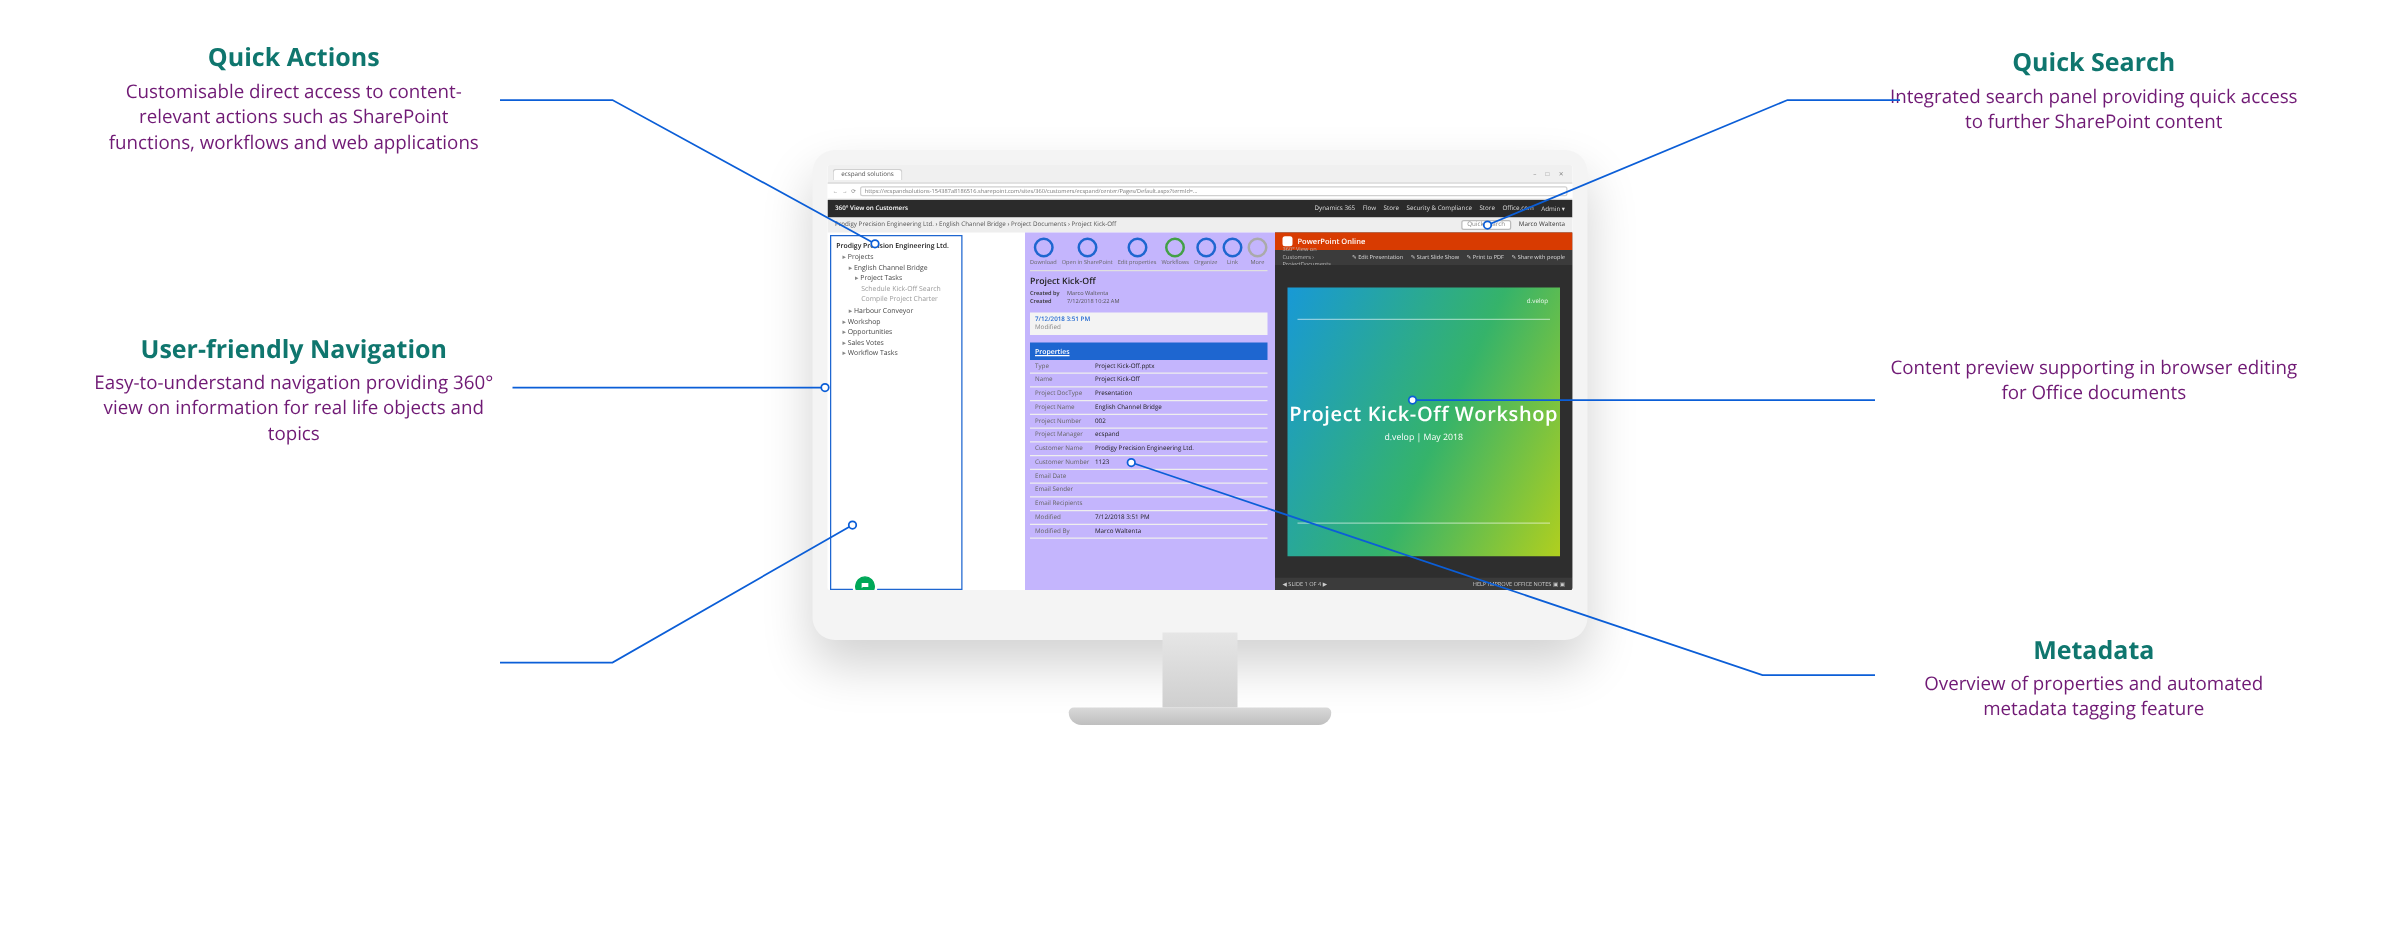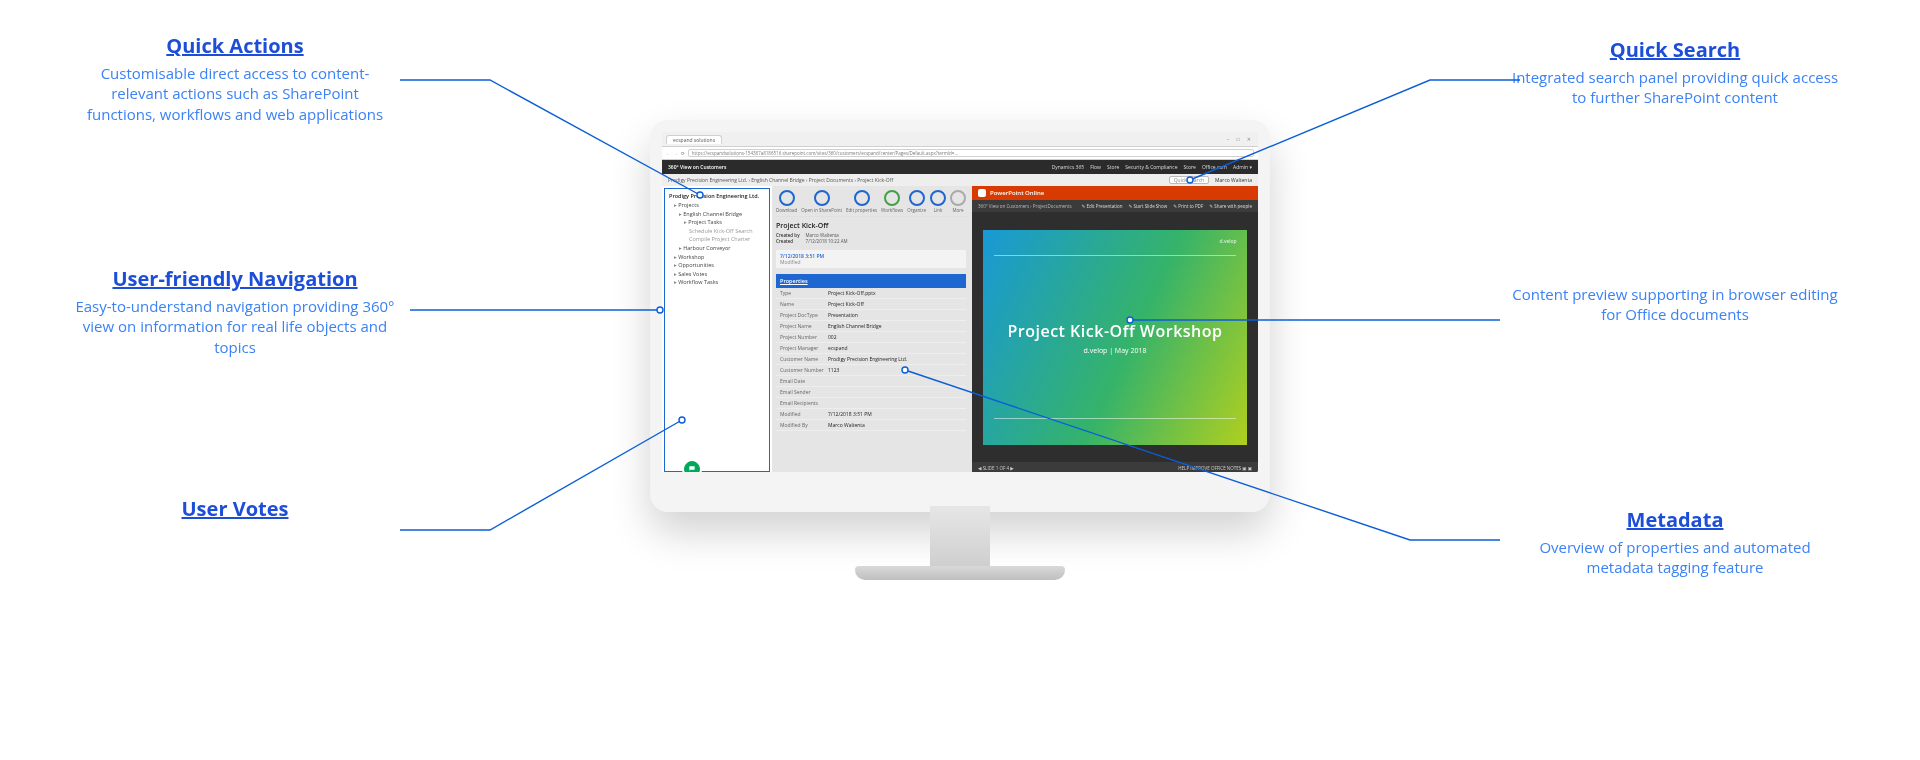--- a/index.html
+++ b/index.html
@@ -18,28 +18,27 @@
   .callout {
     position: absolute;
     width: 320px;
     text-align: center;
   }
   .callout.right { text-align: center; }
   .callout h3 {
     margin: 0 0 4px 0;
     font-size: 20px;
     font-weight: 700;
-    color: #1d4ed8;
-    text-decoration: underline;
+    color: #0f766e;
   }
   .callout p {
     margin: 0;
     font-size: 15px;
     line-height: 1.35;
-    color: #3b82f6;
+    color: #701a75;
   }
 
   #co-quick-actions   { top: 32px;  left: 75px;  }
   #co-quick-search    { top: 36px;  right: 75px; width: 340px; }
   #co-nav             { top: 265px; left: 65px;  width: 340px; }
   #co-preview         { top: 284px; right:75px;  width: 340px; }
   #co-votes           { top: 495px; left: 75px;  }
   #co-metadata        { top: 506px; right: 75px; width: 340px; }
 
   
@@ -155,21 +154,22 @@
     display:flex; align-items:center; justify-content:center;
     box-shadow:0 0 0 2px #fff;
   }
   .speech-bubble svg{width:8px;height:8px;fill:#ffffff;}
 
   .col-mid {
     flex: 0 0 190px;
     padding: 4px 6px 4px 4px;
     font-size:5px;
     color:#444;
-    background:#e5e5e5;
+    background:#c4b5fd;
+    margin-left:48px;
   }
   .toolbar {
     height: 24px;
     display:flex; gap:4px; align-items:flex-start;
     border-bottom:1px solid #e0e0e0;
     padding-bottom:2px;
   }
   .tool { display:flex; flex-direction:column; align-items:center; font-size:4.5px; color:#666; gap:1px;}
   .tool .ico { width:12px; height:12px; border-radius:50%; display:flex;align-items:center;justify-content:center;}
   .ic-blue   .ico{ border:2px solid #1e66d0; }
@@ -253,21 +253,20 @@
   <p>Integrated search panel providing quick access to further SharePoint content</p>
 </div>
 <div id="co-nav" class="callout">
   <h3>User-friendly Navigation</h3>
   <p>Easy-to-understand navigation providing 360° view on information for real life objects and topics</p>
 </div>
 <div id="co-preview" class="callout right">
   <p>Content preview supporting in browser editing for Office documents</p>
 </div>
 <div id="co-votes" class="callout">
-  <h3>User Votes</h3>
 </div>
 <div id="co-metadata" class="callout right">
   <h3>Metadata</h3>
   <p>Overview of properties and automated metadata tagging feature</p>
 </div>
 
 <div class="monitor">
   <div class="bezel">
     <div class="screen">
 

